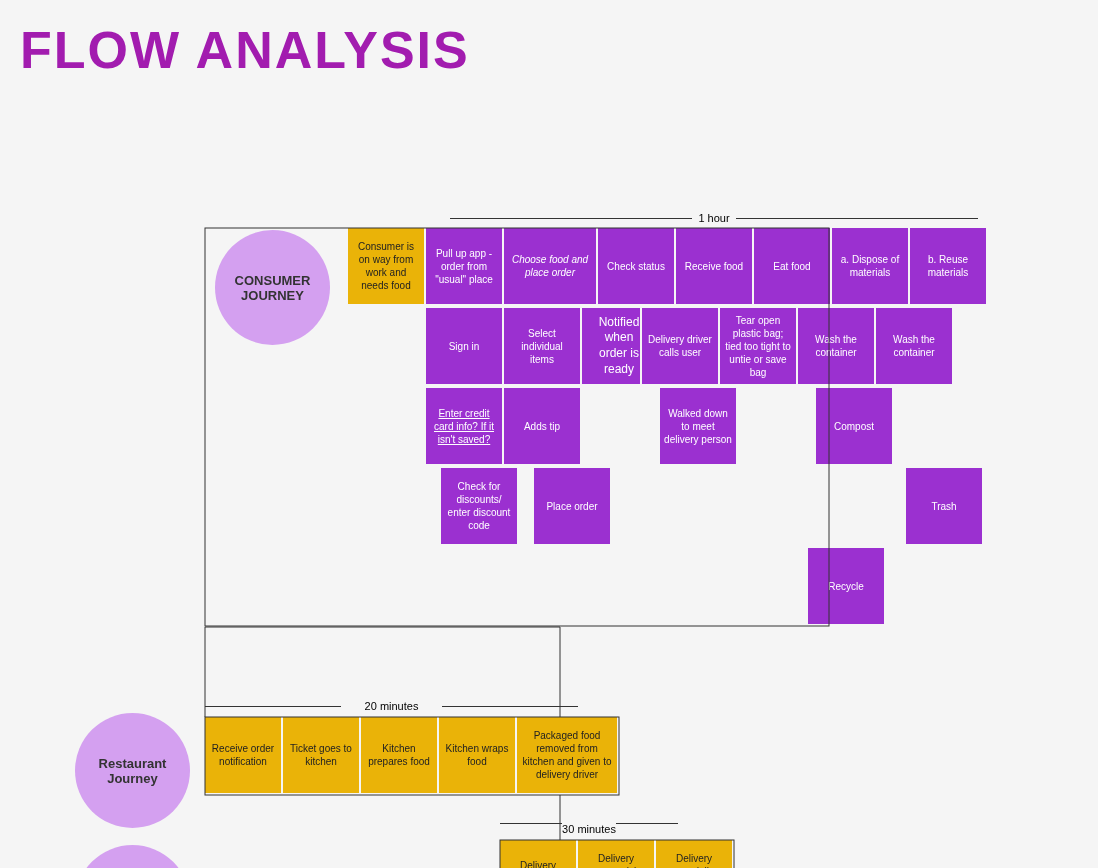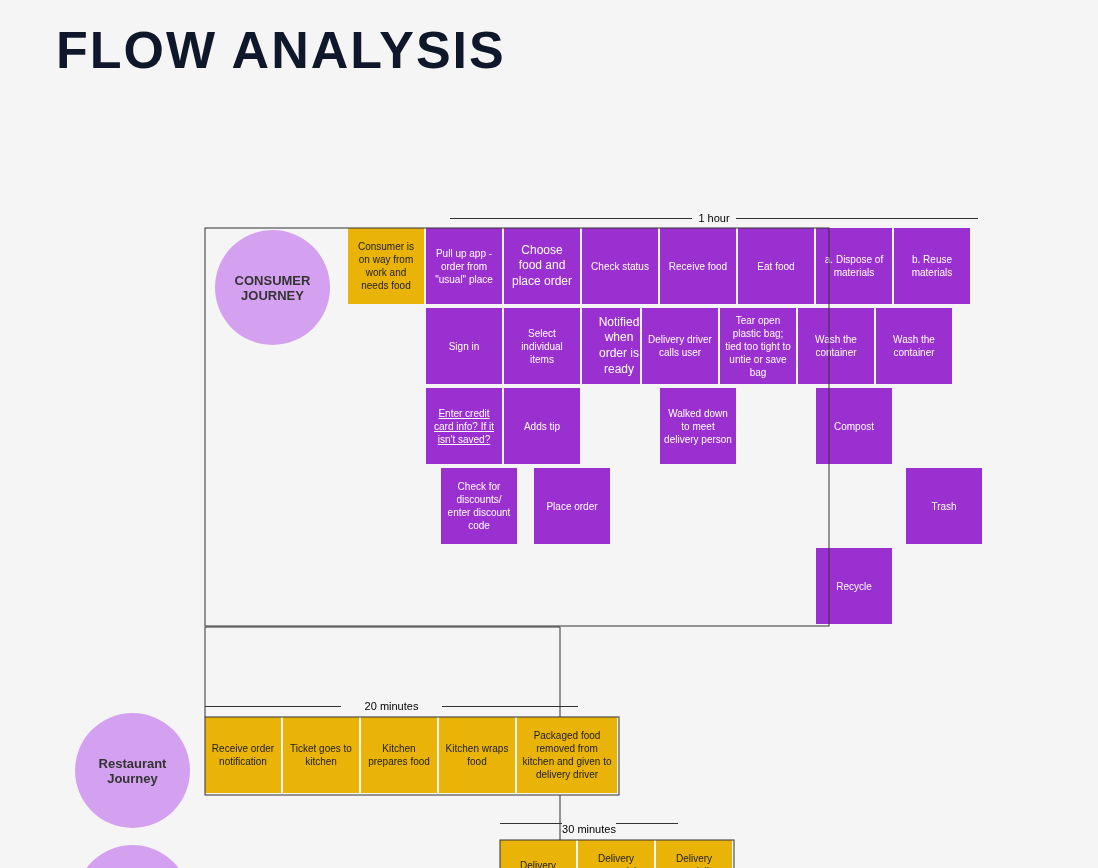--- a/index.html
+++ b/index.html
@@ -9,22 +9,21 @@
       font-size: 12px;
       padding: 20px;
       width: 1098px;
       min-height: 868px;
     }
     h1 {
       font-size: 52px;
       font-weight: 900;
       letter-spacing: 2px;
       margin-bottom: 20px;
-      color: #0f172a;
-      margin-left: 36px;
+      color: #a21caf;
     }
     .diagram-area {
       position: relative;
       width: 100%;
     }
     
     .box {
       background: #9b30d0;
       color: white;
       text-align: center;
@@ -99,21 +98,21 @@
   <div style="position:absolute; top:128px; left:328px; display:flex; gap:2px;">
 
     <div class="box box-light" style="width:76px; height:76px; font-size:10px;">
       <span>Consumer is on way from work and needs food</span>
     </div>
 
     <div class="box" style="width:76px; height:76px; font-size:10px;">
       <span>Pull up app - order from "usual" place</span>
     </div>
 
-    <div class="box" style="width:76px; height:76px; font-size:12px;">
+    <div class="box" style="width:92px; height:76px; font-size:10px;font-style:italic;">
       <span>Choose food and place order</span>
     </div>
 
     <div class="box" style="width:76px; height:76px; font-size:10px;">
       <span>Check status</span>
     </div>
 
     <div class="box" style="width:76px; height:76px; font-size:10px;">
       <span>Receive food</span>
     </div>
@@ -203,21 +202,21 @@
     <div style="width:76px; height:76px;"></div>
     <div style="width:76px; height:76px;"></div>
     <div style="width:76px; height:76px;"></div>
 
     <div class="box" style="width:76px; height:76px; font-size:10px;justify-content:center;">
       <span>Trash</span>
     </div>
     <div style="width:76px; height:76px;"></div>
   </div>
 
-  <div style="position:absolute; top:448px; left:328px; display:flex; gap:2px;">
+  <div style="position:absolute; top:448px; left:320px; display:flex; gap:2px;">
     <div style="width:76px; height:76px;"></div>
     <div style="width:76px; height:76px;"></div>
     <div style="width:76px; height:76px;"></div>
     <div style="width:76px; height:76px;"></div>
     <div style="width:76px; height:76px;"></div>
     <div style="width:76px; height:76px;"></div>
 
     <div class="box" style="width:76px; height:76px; font-size:10px;">
       <span>Recycle</span>
     </div>

